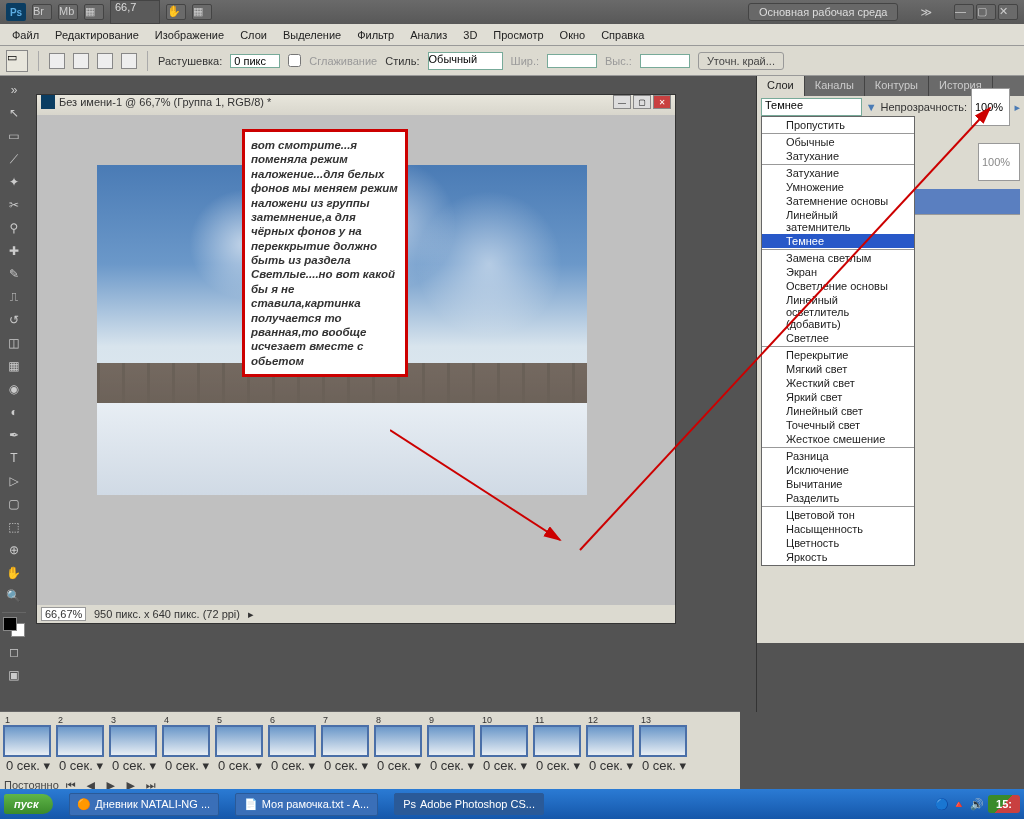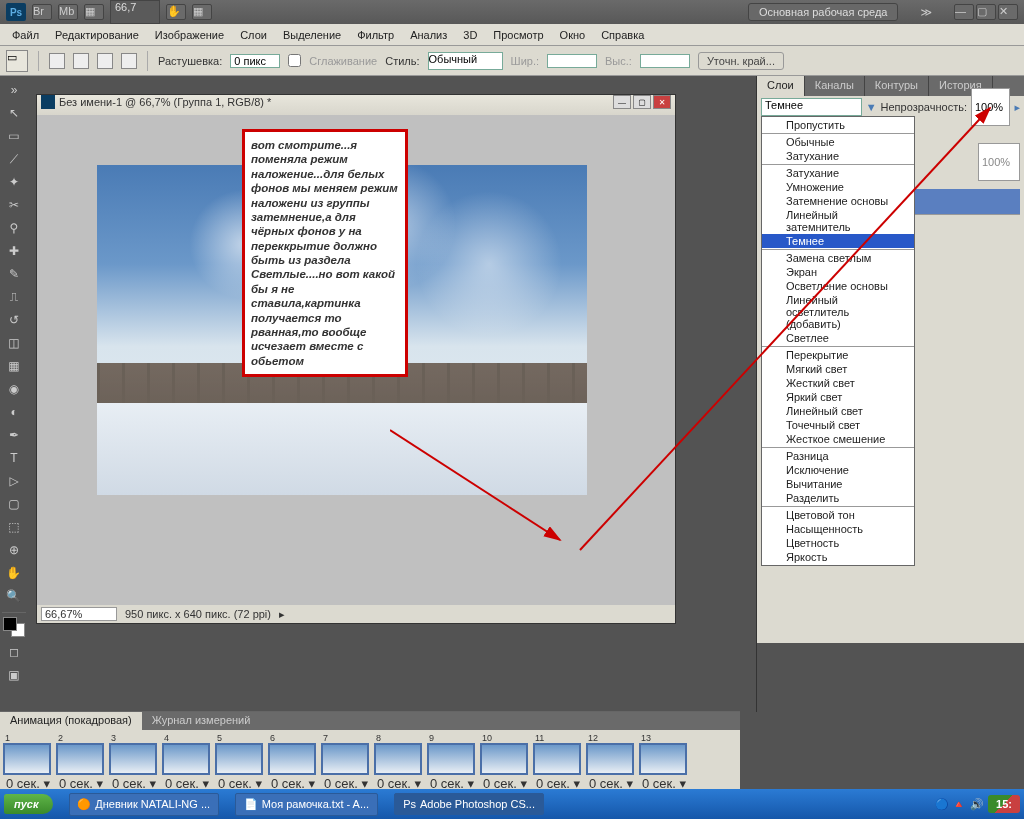--- a/index.html
+++ b/index.html
@@ -46,21 +46,21 @@
 .doc-wb { width: 18px; height: 14px; border: 1px solid #888; background: #ddd; display: flex; align-items: center; justify-content: center; font-size: 8px; }
 .doc-wb.close { background: #c94040; color: #fff; }
 .doc-canvas { position: relative; height: 490px; background: #c0c0c0; overflow: hidden; }
 .doc-image { position: absolute; top: 50px; left: 60px; width: 490px; height: 330px; background: linear-gradient(180deg, #4a7bb5 0%, #6b98c9 30%, #d8e4ed 55%, #e8eef4 100%); overflow: hidden; }
 .snow-tree { position: absolute; top: 0; width: 100%; height: 60%; background: radial-gradient(circle at 30% 40%, rgba(255,255,255,0.6) 0%, transparent 15%), radial-gradient(circle at 60% 30%, rgba(255,255,255,0.5) 0%, transparent 20%), radial-gradient(circle at 80% 50%, rgba(255,255,255,0.5) 0%, transparent 18%); }
 .fence { position: absolute; bottom: 25%; width: 100%; height: 15%; background: repeating-linear-gradient(90deg, #3a2818 0px, #3a2818 3px, transparent 3px, transparent 25px), linear-gradient(#4a3525, #3a2818); opacity: 0.7; }
 .snow-ground { position: absolute; bottom: 0; width: 100%; height: 28%; background: linear-gradient(#e8eef4, #d0dae5); }
 .overlay-box { position: absolute; top: 14px; left: 205px; width: 166px; padding: 6px; background: #fff; border: 3px solid #cc0000; }
 .overlay-text { font-style: italic; font-weight: bold; color: #333; line-height: 1.25; font-size: 11.5px; }
 .doc-status { height: 18px; background: #dcdad0; display: flex; align-items: center; padding: 0 4px; gap: 8px; color: #333; }
-.doc-zoom { width: 76px; border: 1px solid #999; background: #fff; padding: 0 3px; }
+.doc-zoom { width: 45px; border: 1px solid #999; background: #fff; padding: 0 3px; }
 
 .right-panels { width: 268px; background: #535353; border-left: 1px solid #333; position: relative; }
 .panel-tabs { height: 20px; background: #6a6a6a; display: flex; }
 .panel-tab { padding: 3px 10px; color: #ccc; background: #6a6a6a; border-right: 1px solid #444; }
 .panel-tab.active { background: #dcdad0; color: #222; }
 .blend-row { height: 22px; background: #dcdad0; display: flex; align-items: center; padding: 0 4px; gap: 4px; }
 .blend-select { width: 108px; height: 18px; border: 1px solid #7a9; background: #fff; padding: 0 3px; }
 .opacity-label { color: #333; margin-left: auto; }
 .opacity-val { border: 1px solid #999; background: #fff; padding: 12px 3px; width: 42px; }
 .blend-dropdown { position: absolute; top: 40px; left: 4px; width: 154px; background: #fff; border: 1px solid #666; z-index: 10; }
@@ -285,24 +285,20 @@
         <div class="blend-opt">Цветовой тон</div>
         <div class="blend-opt">Насыщенность</div>
         <div class="blend-opt">Цветность</div>
         <div class="blend-opt">Яркость</div>
       </div>
     </div>
   </div>
 </div>
 
 <div class="animation-panel">
-  <div class="anim-tabs">
-    <div class="anim-tab active">Анимация (покадровая)</div>
-    <div class="anim-tab">Журнал измерений</div>
-  </div>
   <div class="anim-frames" id="anim-frames">
       <div class="frame">
         <div class="frame-num">1</div>
         <div class="frame-thumb"></div>
         <div class="frame-time">0 сек. ▾</div>
       </div>
       <div class="frame">
         <div class="frame-num">2</div>
         <div class="frame-thumb"></div>
         <div class="frame-time">0 сек. ▾</div>

